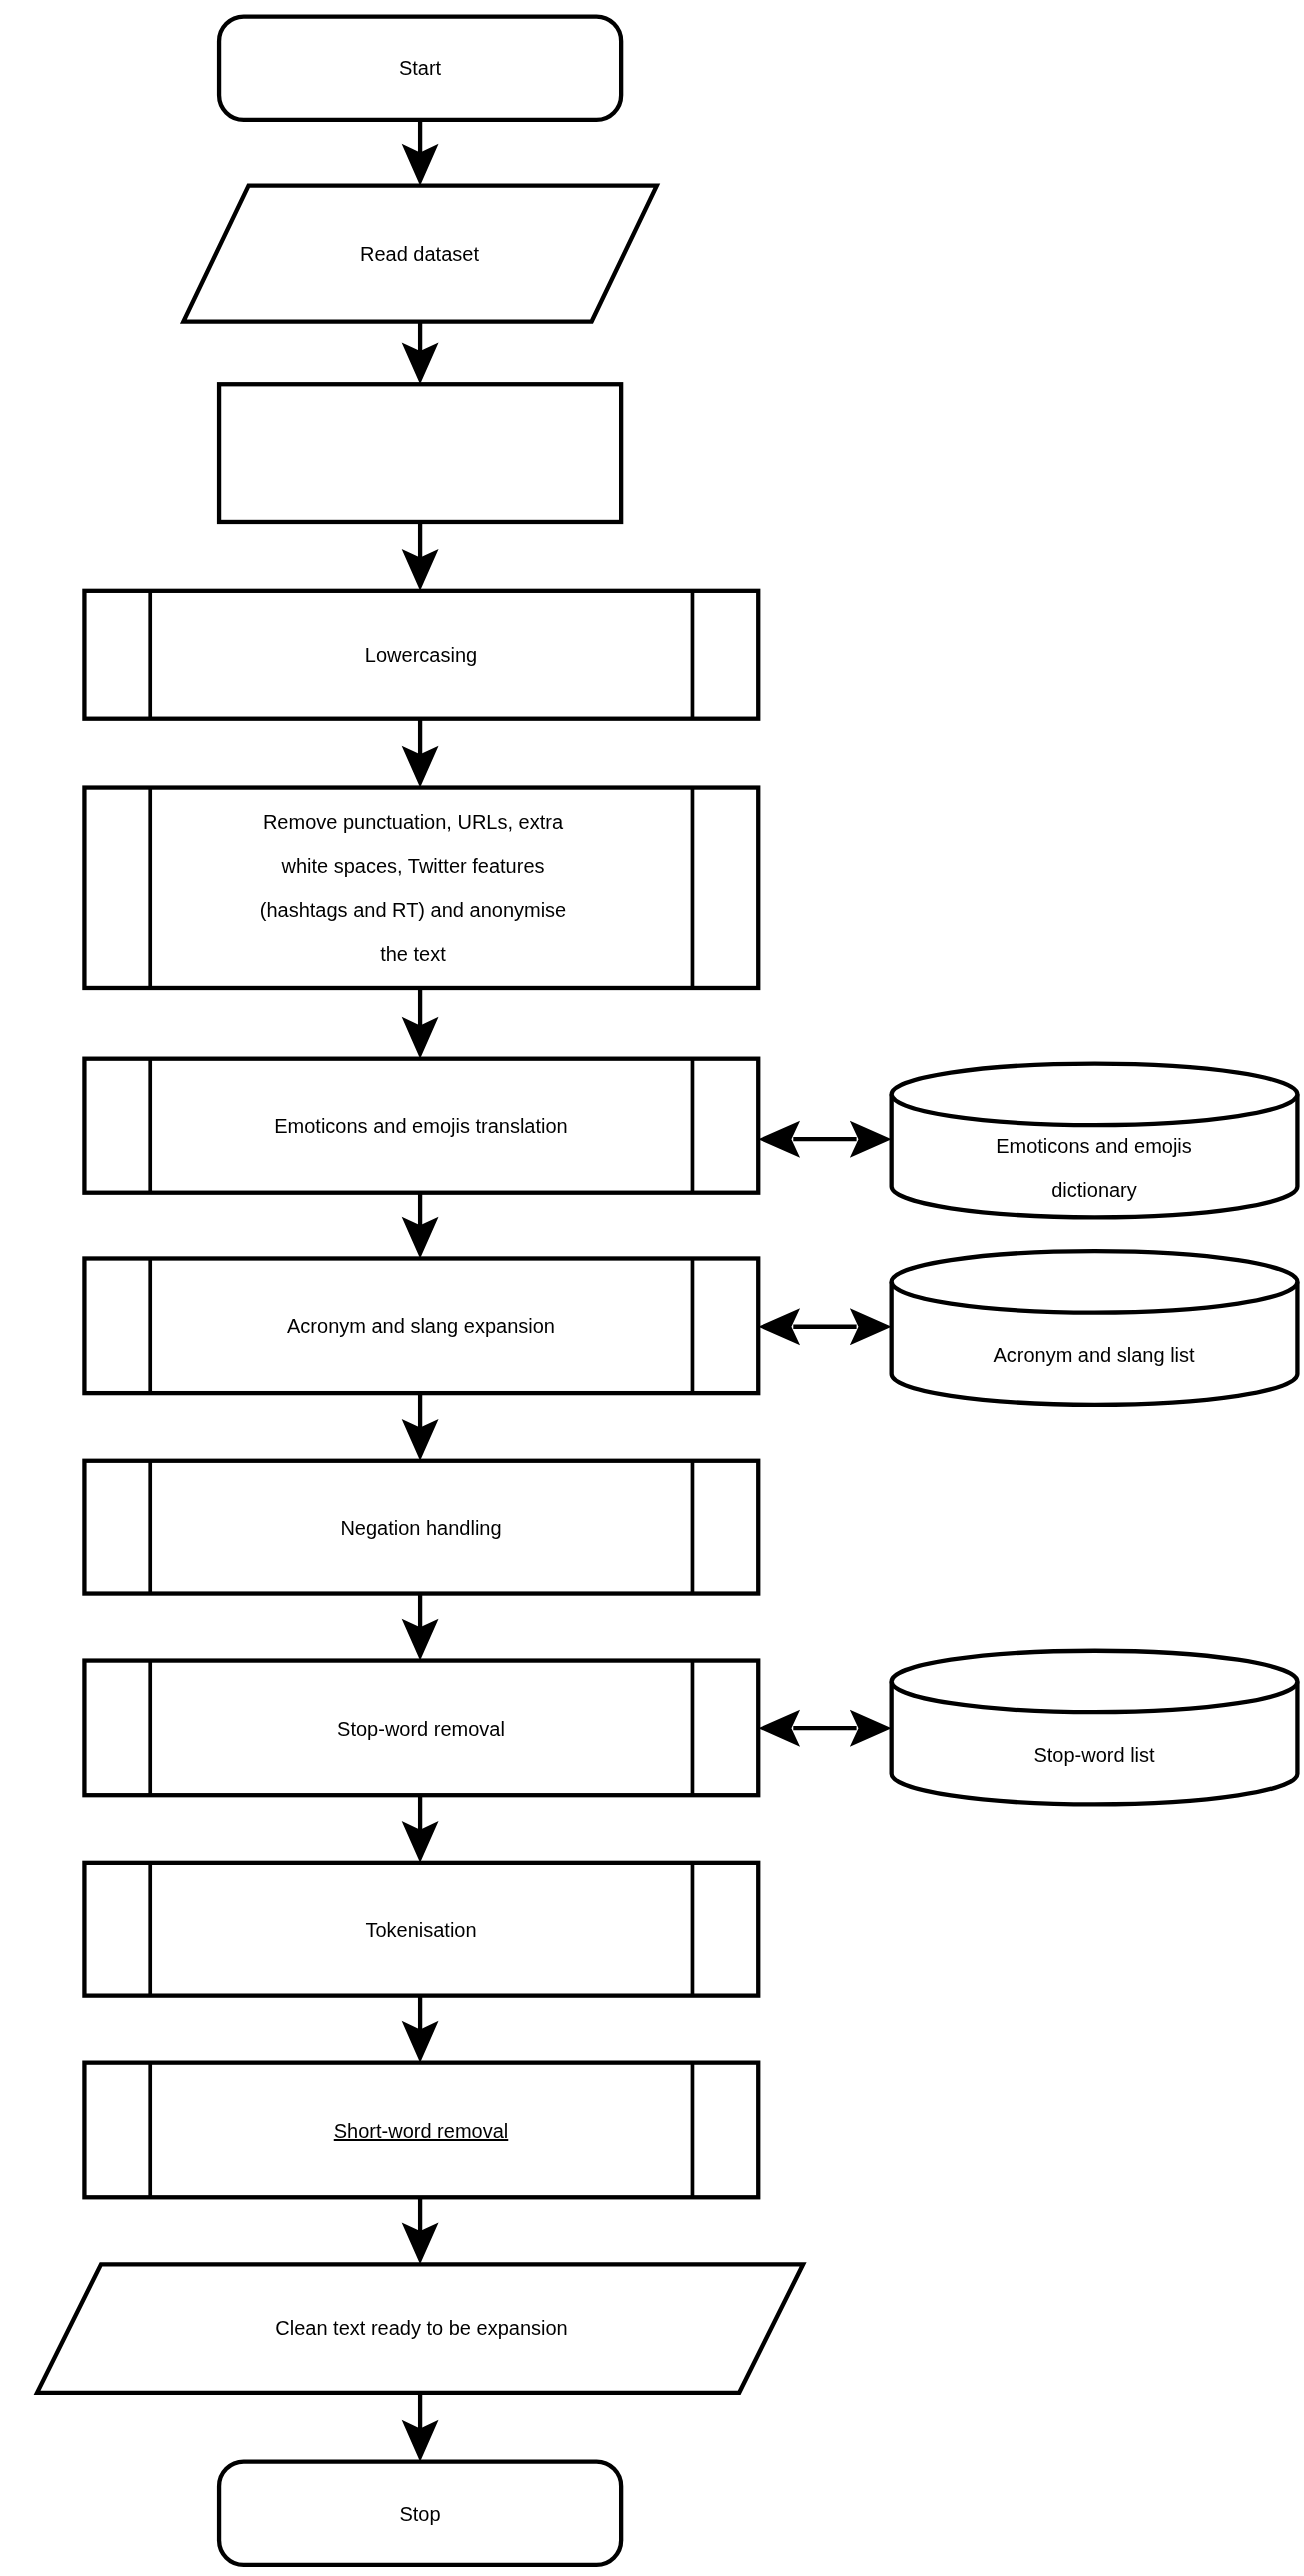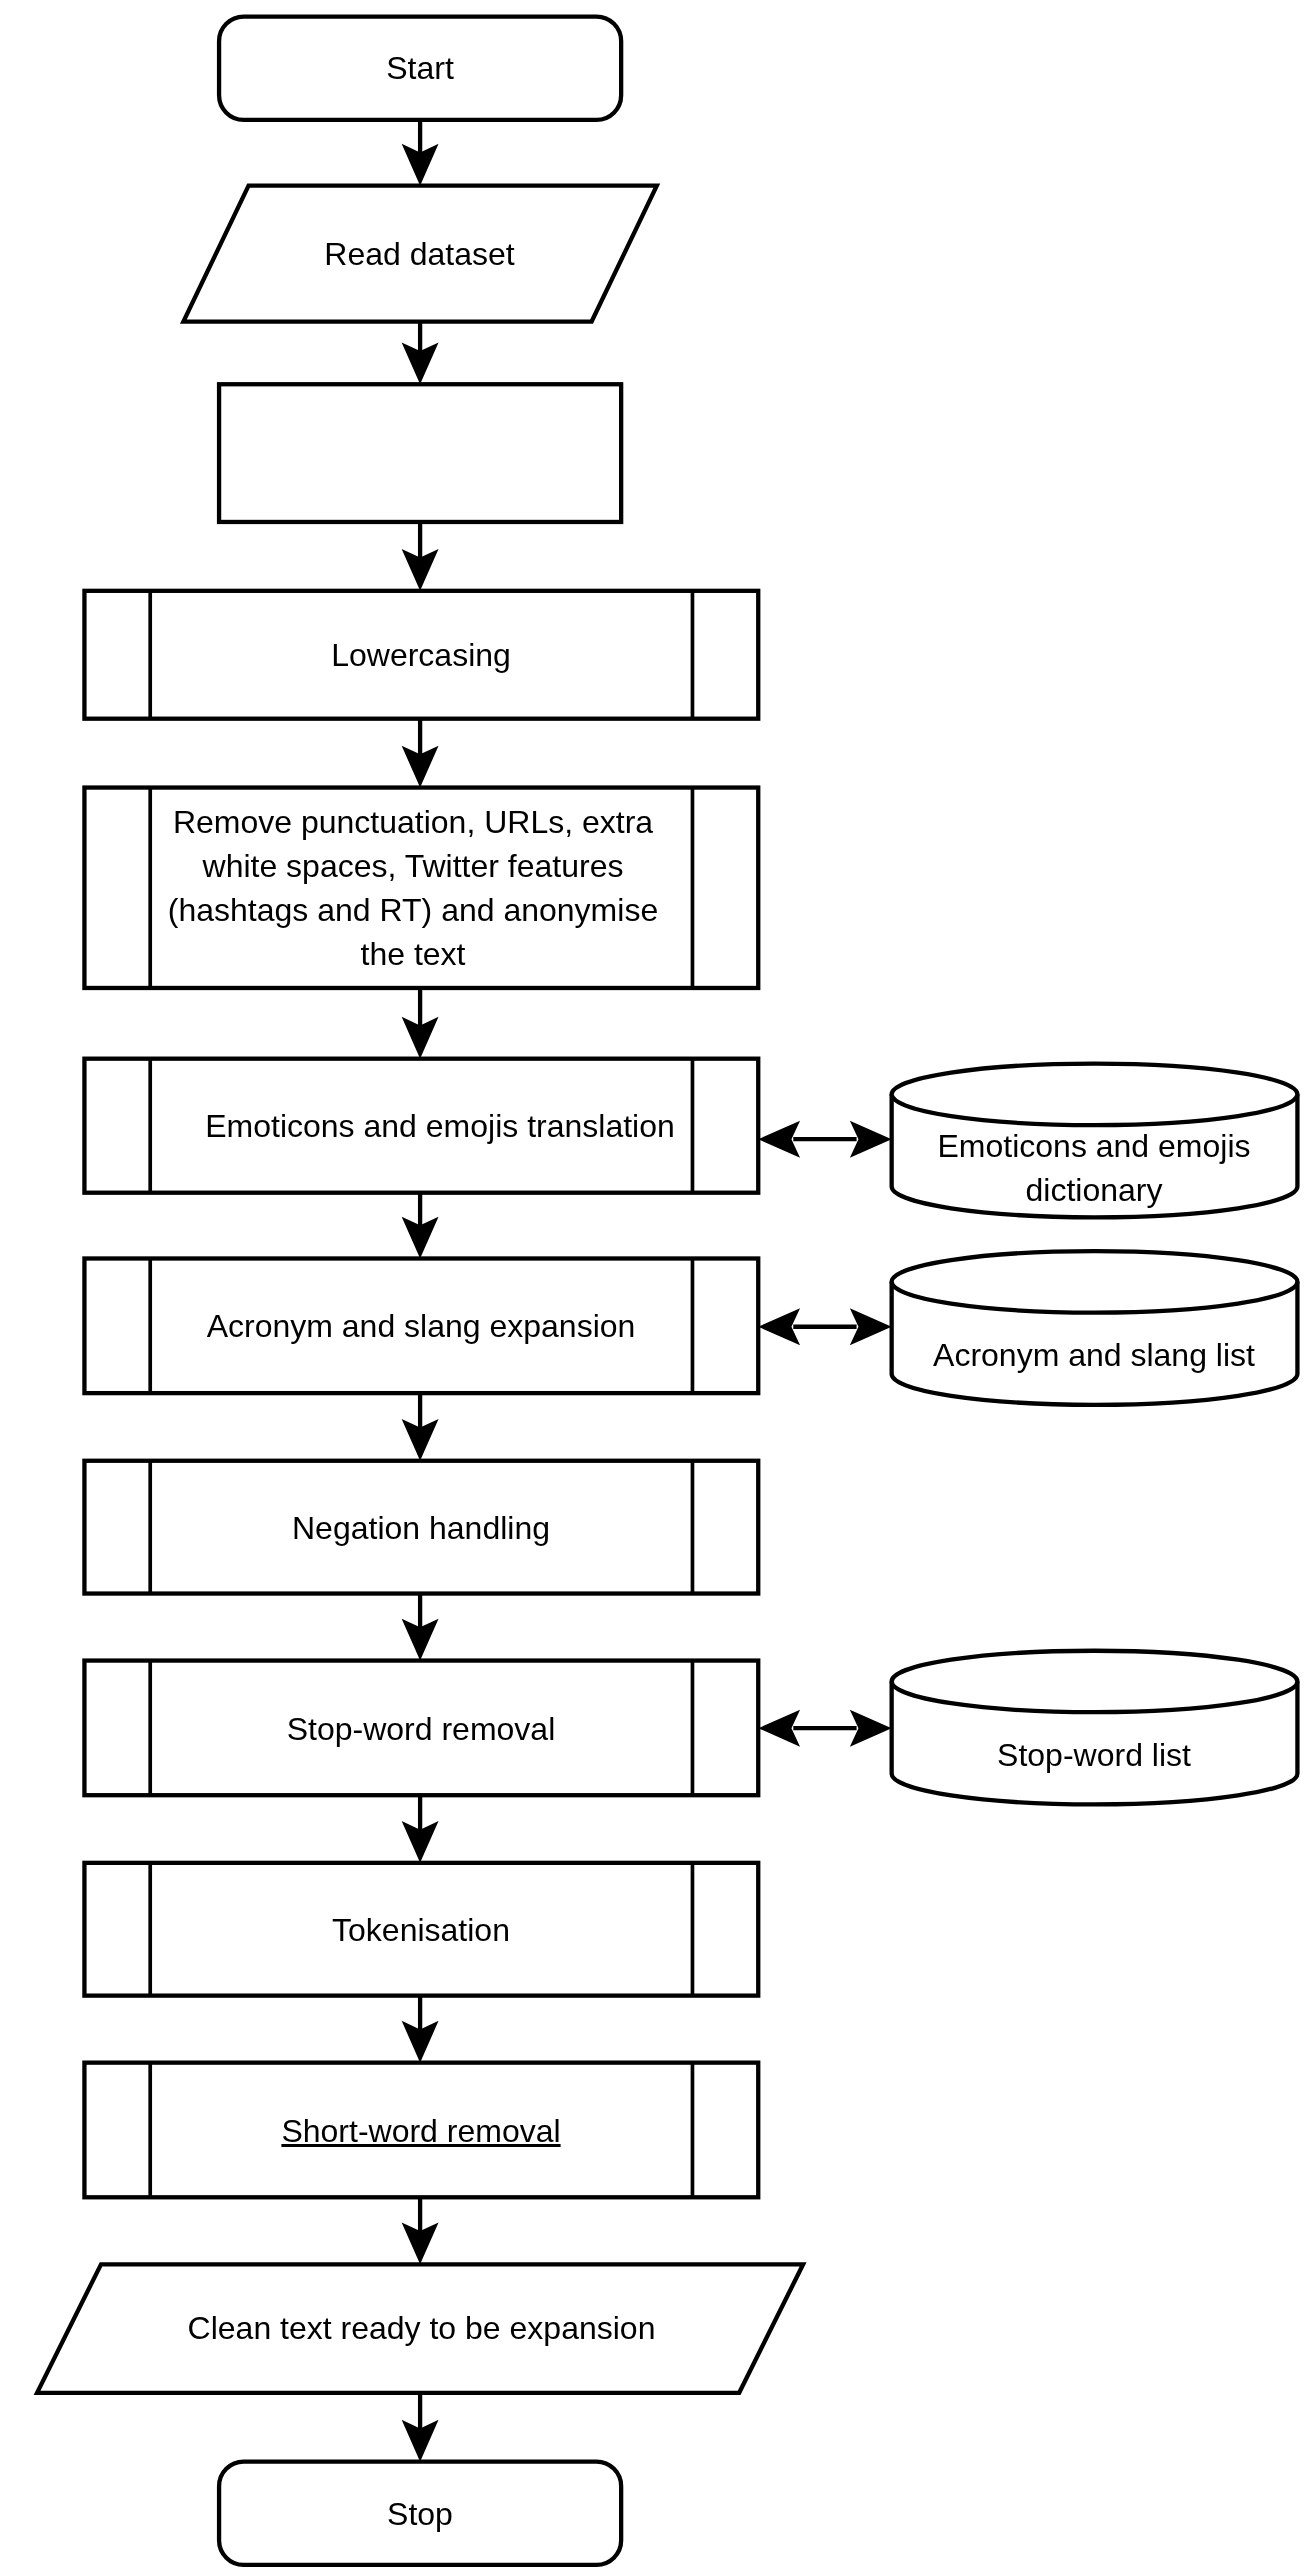--- a/index.html
+++ b/index.html
@@ -11,21 +11,21 @@
     font-family: "Liberation Sans", sans-serif;
   }
   .canvas svg { position: absolute; left: 0; top: 0; }
   .label {
     position: absolute;
     display: flex;
     align-items: center;
     justify-content: center;
     text-align: center;
     white-space: pre-line;
-    font-size: 32px;
+    font-size: 20px;
     line-height: 44px;
     color: #000000;
   }
 </style>
 </head>
 <body>
 
 <div class="canvas">
 
   <svg width="1305" height="2576" viewBox="0 0 2122 4190" fill="none" stroke="#000000" stroke-width="7">
@@ -187,21 +187,21 @@
   <div class="label" style="left:183px; top:186px; width:473px; height:136px;">Read dataset</div>
 
 
   <div class="label" style="left:150px; top:591px; width:542px; height:128px;">Lowercasing</div>
 
   <div class="label" style="left:142px; top:788px; width:542px; height:200px;">Remove punctuation, URLs, extra
 white spaces, Twitter features
 (hashtags and RT) and anonymise
 the text</div>
 
-  <div class="label" style="left:150px; top:1059px; width:542px; height:134px;padding-left:19px;">Emoticons and emojis translation</div>
+  <div class="label" style="left:150px; top:1059px; width:542px; height:134px;">Emoticons and emojis translation</div>
 
   <div class="label" style="left:891px; top:1119px; width:406px; height:98px;">Emoticons and emojis
 dictionary</div>
 
   <div class="label" style="left:150px; top:1258px; width:542px; height:135px;">Acronym and slang expansion</div>
 
   <div class="label" style="left:891px; top:1306px; width:406px; height:98px;">Acronym and slang list</div>
 
   <div class="label" style="left:150px; top:1461px; width:542px; height:133px;">Negation handling</div>
 

